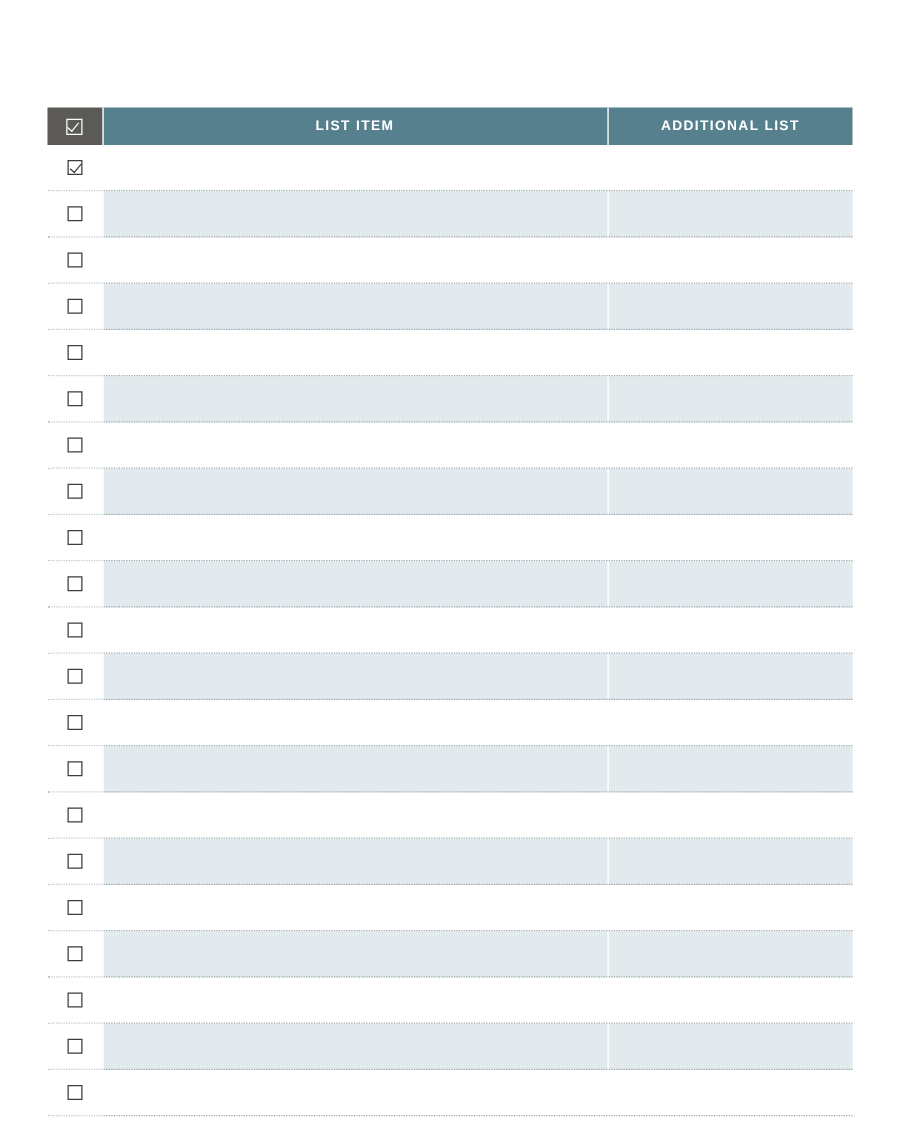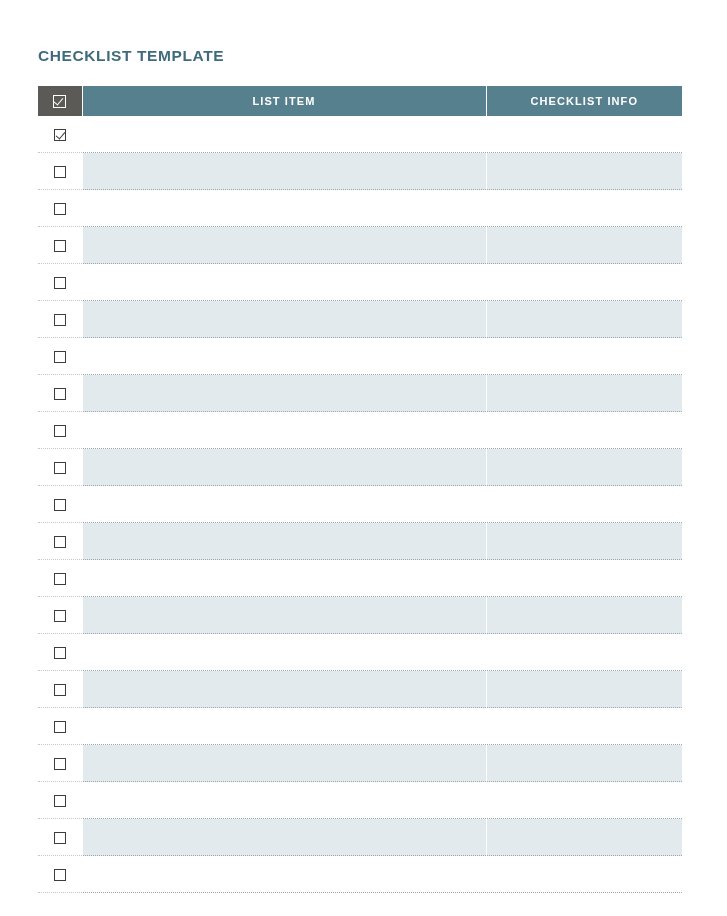--- a/index.html
+++ b/index.html
@@ -138,36 +138,35 @@
     height: 34px;
     overflow: hidden;
     white-space: nowrap;
   }
 </style>
 </head>
 <body>
 
 <div class="page">
 
-  <div class="title">CHECKLIST TEMPLATE</div>
 
   <div class="table-wrap">
     <table class="checklist">
       <colgroup>
         <col class="c-check">
         <col class="c-item">
         <col class="c-info">
       </colgroup>
       <thead>
         <tr>
           <th class="head-check">
             <span class="head-box"></span>
           </th>
           <th>LIST ITEM</th>
-          <th>CHECKLIST INFO</th>
+          <th>ADDITIONAL LIST</th>
         </tr>
       </thead>
       <tbody id="rows-body">
           <tr>
             <td class="cell-check"><span class="cbox checked"></span></td>
             <td class="cell-item">
               <span class="cell-text"></span>
             </td>
             <td class="cell-info">
               <span class="cell-text"></span>

